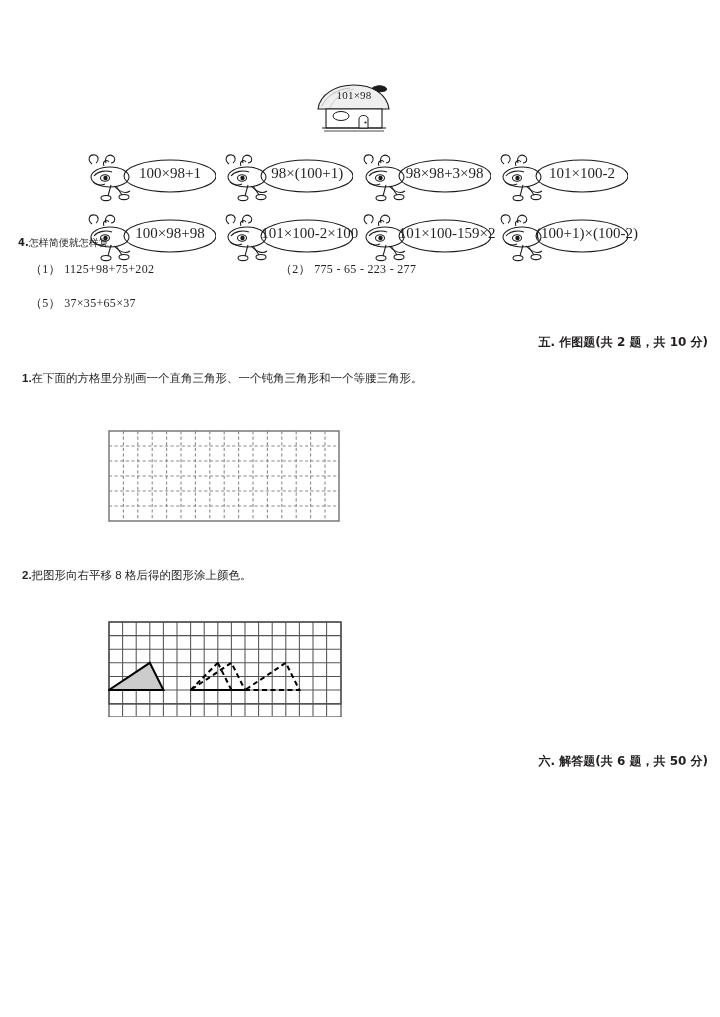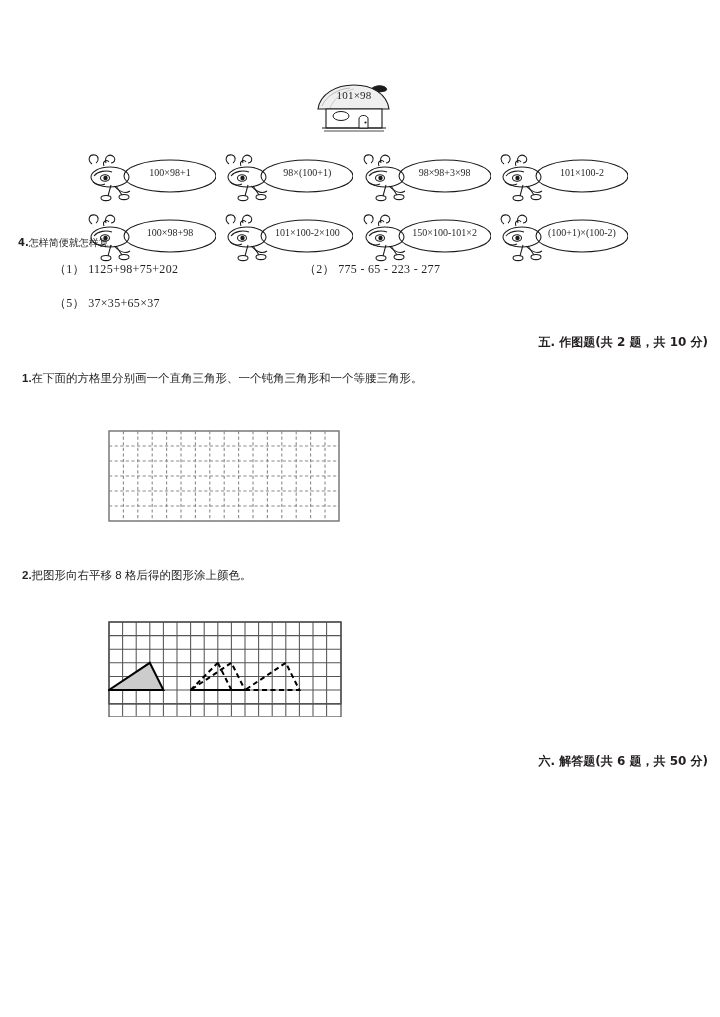--- a/index.html
+++ b/index.html
@@ -55,21 +55,21 @@
     position: relative;
     width: 128px;
     height: 58px;
   }
   .bubble-text {
     position: absolute;
     left: 40px;
     top: 17px;
     width: 92px;
     text-align: center;
-    font-size: 10px;
+    font-size: 15px;
     line-height: 12px;
     z-index: 5;
     white-space: nowrap;
     font-family: "Liberation Serif", serif;
   }
   .ant svg { position: absolute; left: 0; top: 0; }
 
   
   .qhead {
     font-size: 10px;
@@ -79,21 +79,20 @@
     font-family: "DejaVu Sans", "Liberation Sans", sans-serif;
   }
   .qhead b { font-weight: bold; }
   .calc-grid {
     padding-left: 30px;
     margin-top: 10px;
   }
   .calc-row {
     display: flex;
     margin-bottom: 17px;
-    margin-left: 24px;
   }
   .calc-item {
     font-size: 12px;
     width: 250px;
     font-family: "Liberation Serif", serif;
     letter-spacing: .3px;
   }
   .section-title {
     font-size: 12px;
     font-weight: bold;
@@ -297,21 +296,21 @@
               <path d="M9 32 C12 35 17 36 21 34"></path>
               <path d="M27 35 L24 46"></path>
               <path d="M32 36 L38 45"></path>
               <ellipse cx="22" cy="48" rx="5" ry="2.6"></ellipse>
               <ellipse cx="40" cy="47" rx="5" ry="2.6"></ellipse>
               <path d="M30 36 C36 42 42 44 46 41"></path>
               <ellipse cx="86" cy="26" rx="46" ry="16"></ellipse>
             </g>
             <circle cx="21.5" cy="28" r="2.2" fill="#1b1b1b"></circle>
           </svg>
-          <div class="bubble-text">150×100-101×2</div>
+          <div class="bubble-text">101×100-159×2</div>
         </div>
 
         <div class="ant">
           <svg width="132" height="58" viewBox="0 0 132 58">
             <g fill="none" stroke="#1b1b1b" stroke-width="1.05">
               <path d="M8 14 C3 10 5 4 11 5 C15 6 15 11 12 13"></path>
               <path d="M22 13 C20 6 26 3 30 7 C32 10 30 13 27 13"></path>
               <path d="M20 16 C18 11 23 9 25 12"></path>
               <ellipse cx="26" cy="27" rx="19" ry="10"></ellipse>
               <path d="M10 26 C14 21 22 20 28 22"></path>

